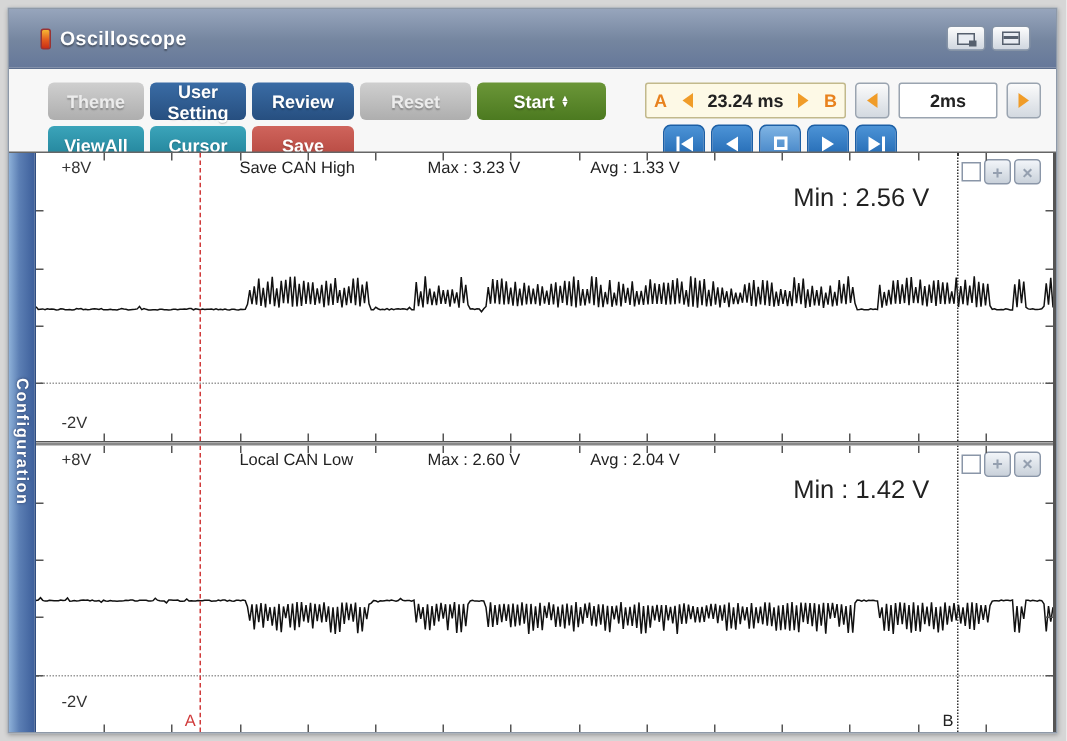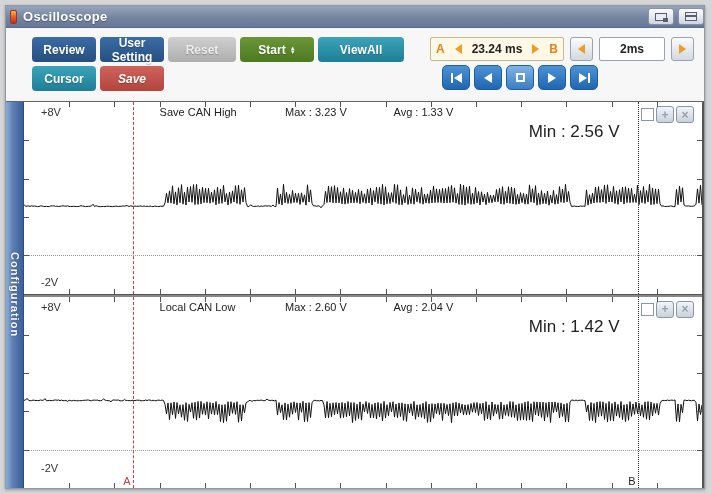--- a/index.html
+++ b/index.html
@@ -3,22 +3,22 @@
 <meta charset="utf-8">
 <style>
   * { margin:0; padding:0; box-sizing:border-box; }
   html,body { width:711px; height:494px; }
   body { font-family:"Liberation Sans", sans-serif; background:#d6d6d6; position:relative; overflow:hidden; }
 
   .window { position:absolute; left:5px; top:5px; width:700px; height:484px;
             background:#f2f2f2; border:1px solid #8e99a8; box-shadow:0 1px 3px rgba(0,0,0,.3); }
 
   
-  .titlebar { height:22px; background:linear-gradient(#97a5bc, #74859f 55%, #66789a);
-              display:flex; align-items:center; padding:0 0; border-bottom:1px solid #5c6e8e; }
+  .titlebar { height:40px; background:linear-gradient(#97a5bc, #74859f 55%, #66789a);
+              display:flex; align-items:center; padding:0 17px; border-bottom:1px solid #5c6e8e; }
   .title-icon { width:7px; height:14px; border-radius:2px; margin:0 6px 0 4px;
                 background:linear-gradient(#f7b733, #e35b1e 55%, #c92f16); border:1px solid #933; }
   .title-text { color:#fff; font-size:13px; font-weight:bold; letter-spacing:.3px; flex:1;
                 text-shadow:0 1px 1px rgba(0,0,0,.35); }
   .win-controls { display:flex; gap:4px; }
   .win-btn { width:26px; height:17px; border:1px solid #8593a6; border-radius:3px;
              background:linear-gradient(#fdfdfd,#cfd6df); display:flex; align-items:center; justify-content:center; cursor:pointer; }
   .ico-restore { width:12px; height:8px; border:1px solid #56606e; background:#e8ecf2; position:relative; }
   .ico-restore:after { content:""; position:absolute; right:-2px; bottom:-2px; width:5px; height:4px; background:#56606e; }
   .ico-max { width:12px; height:9px; border:1px solid #56606e; background:#e8ecf2; position:relative; }
@@ -28,21 +28,21 @@
   .toolbar { height:72px; background:#f7f7f7; display:flex; justify-content:space-between;
              padding:9px 8px 7px 26px; }
   .btn-grid { display:grid; grid-template-columns:64px 64px 68px 74px 86px; grid-auto-rows:25px; gap:4px 4px; }
   .tb-btn { border:none; border-radius:4px; color:#fff; font-size:12px; font-weight:bold;
             font-family:"Liberation Sans",sans-serif; cursor:pointer; text-shadow:0 1px 1px rgba(0,0,0,.25);
             display:flex; align-items:center; justify-content:center; gap:4px; }
   .tb-gray  { background:linear-gradient(#cfcfcf,#aeaeae); color:#ececec; }
   .tb-teal  { background:linear-gradient(#3ba4ba,#1e7e95); }
   .tb-blue  { background:linear-gradient(#3a6ca5,#274f80); }
   .tb-green { background:linear-gradient(#6b9638,#4c7a20); }
-  .tb-red   { background:linear-gradient(#cf645c,#b2443c);font-style:italic; }
+  .tb-red   { background:linear-gradient(#cf645c,#b2443c); }
   .spinner { display:flex; flex-direction:column; line-height:4px; font-size:6px; color:#fff; }
 
   .right-controls { width:266px; display:flex; flex-direction:column; gap:4px; }
   .time-row { display:flex; gap:6px; align-items:center; }
   .time-display { width:134px; height:24px; background:#fdf9e6; border:1px solid #c2b98c; border-radius:2px;
                   display:flex; align-items:center; justify-content:space-between; padding:0 5px; }
   .ab-label { color:#e8821e; font-weight:bold; font-size:12px; }
   .delta { font-size:12px; font-weight:bold; color:#222; }
   .otri-l { width:0; height:0; border-top:5px solid transparent; border-bottom:5px solid transparent; border-right:7px solid #f09c28; }
   .otri-r { width:0; height:0; border-top:5px solid transparent; border-bottom:5px solid transparent; border-left:7px solid #f09c28; }
@@ -111,25 +111,28 @@
           <span class="ico-restore"></span>
         </button>
       <button class="win-btn">
           <span class="ico-max"></span>
         </button>
     </div>
   </div>
 
   <div class="toolbar">
     <div class="btn-grid">
+      <button class="tb-btn tb-gray">
+          <span>Theme</span>
+        </button>
+      <button class="tb-btn tb-blue">
+          <span>User Setting</span>
+        </button>
       <button class="tb-btn tb-blue">
           <span>Review</span>
-        </button>
-      <button class="tb-btn tb-blue">
-          <span>User Setting</span>
         </button>
       <button class="tb-btn tb-gray">
           <span>Reset</span>
         </button>
       <button class="tb-btn tb-green">
           <span>Start</span>
           <span class="spinner">
             <span>▲</span>
             <span>▼</span>
           </span>

